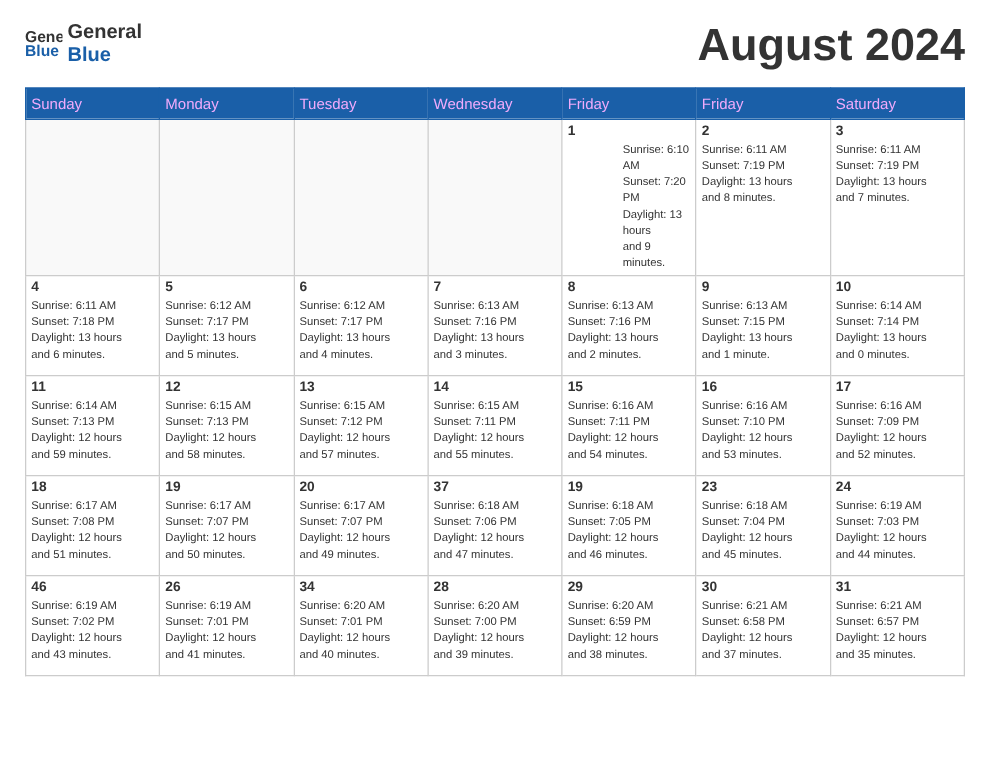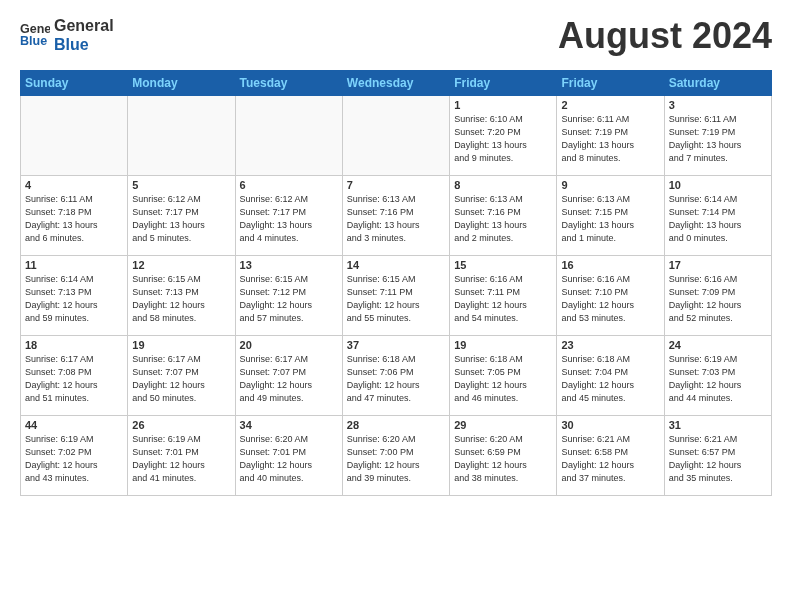--- a/index.html
+++ b/index.html
@@ -41,23 +41,23 @@
     .location {
       font-size: 15px;
       color: #555;
     }
     .calendar {
       width: 100%;
       border-collapse: collapse;
     }
     .calendar th {
       background: #1a5fa8;
-      color: #7dd3fc;
+      color: #f0abfc;
       font-size: 12px;
-      font-weight: bold;
+      font-weight: normal;
       padding: 5px 4px;
       text-align: left;
       border: 1px solid #1a5fa8;
     }
     .calendar td {
       border: 1px solid #ccc;
       vertical-align: top;
       padding: 3px 4px;
       width: calc(100% / 7);
       height: 80px;
@@ -116,21 +116,21 @@
       </tr>
     </thead>
     <tbody id="calendar-body">
     <tr>
           <td class="empty"></td>
           <td class="empty"></td>
           <td class="empty"></td>
           <td class="empty"></td>
           <td>
             <span class="day-num">1</span>
-            <div class="day-info" style="white-space: pre-line;">Sunrise: 6:10 AM
+            <div class="day-info" style="white-space: pre-line; margin-left: 44px;">Sunrise: 6:10 AM
 Sunset: 7:20 PM
 Daylight: 13 hours
 and 9 minutes.</div>
           </td>
           <td>
             <span class="day-num">2</span>
             <div class="day-info" style="white-space: pre-line;">Sunrise: 6:11 AM
 Sunset: 7:19 PM
 Daylight: 13 hours
 and 8 minutes.</div>
@@ -291,21 +291,21 @@
           <td>
             <span class="day-num">24</span>
             <div class="day-info" style="white-space: pre-line;">Sunrise: 6:19 AM
 Sunset: 7:03 PM
 Daylight: 12 hours
 and 44 minutes.</div>
           </td>
         </tr>
         <tr>
           <td>
-            <span class="day-num">44</span>
+            <span class="day-num">46</span>
             <div class="day-info" style="white-space: pre-line;">Sunrise: 6:19 AM
 Sunset: 7:02 PM
 Daylight: 12 hours
 and 43 minutes.</div>
           </td>
           <td>
             <span class="day-num">26</span>
             <div class="day-info" style="white-space: pre-line;">Sunrise: 6:19 AM
 Sunset: 7:01 PM
 Daylight: 12 hours

